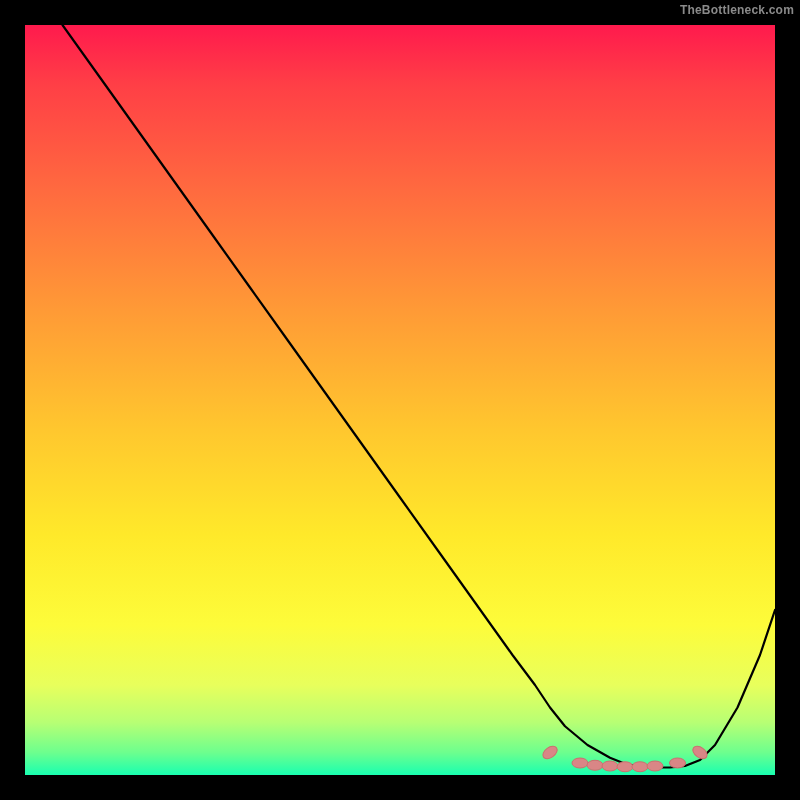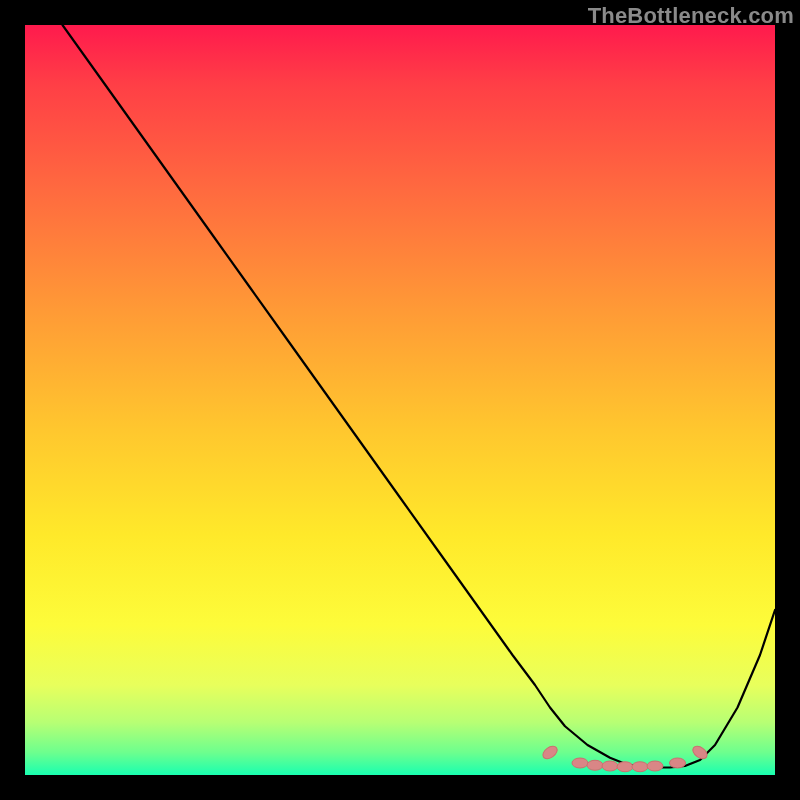--- a/index.html
+++ b/index.html
@@ -45,21 +45,21 @@
     left: 0;
     top: 0;
     width: 750px;
     height: 750px;
   }
   .watermark {
     position: absolute;
     top: 3px;
     right: 6px;
     color: #8a8a8a;
-    font-size: 22px;
+    font-size: 12px;
     font-weight: 600;
     letter-spacing: 0.2px;
     user-select: none;
   }
 </style>
 </head>
 <body>
 
 <div class="frame">
   <div class="watermark">TheBottleneck.com</div>

